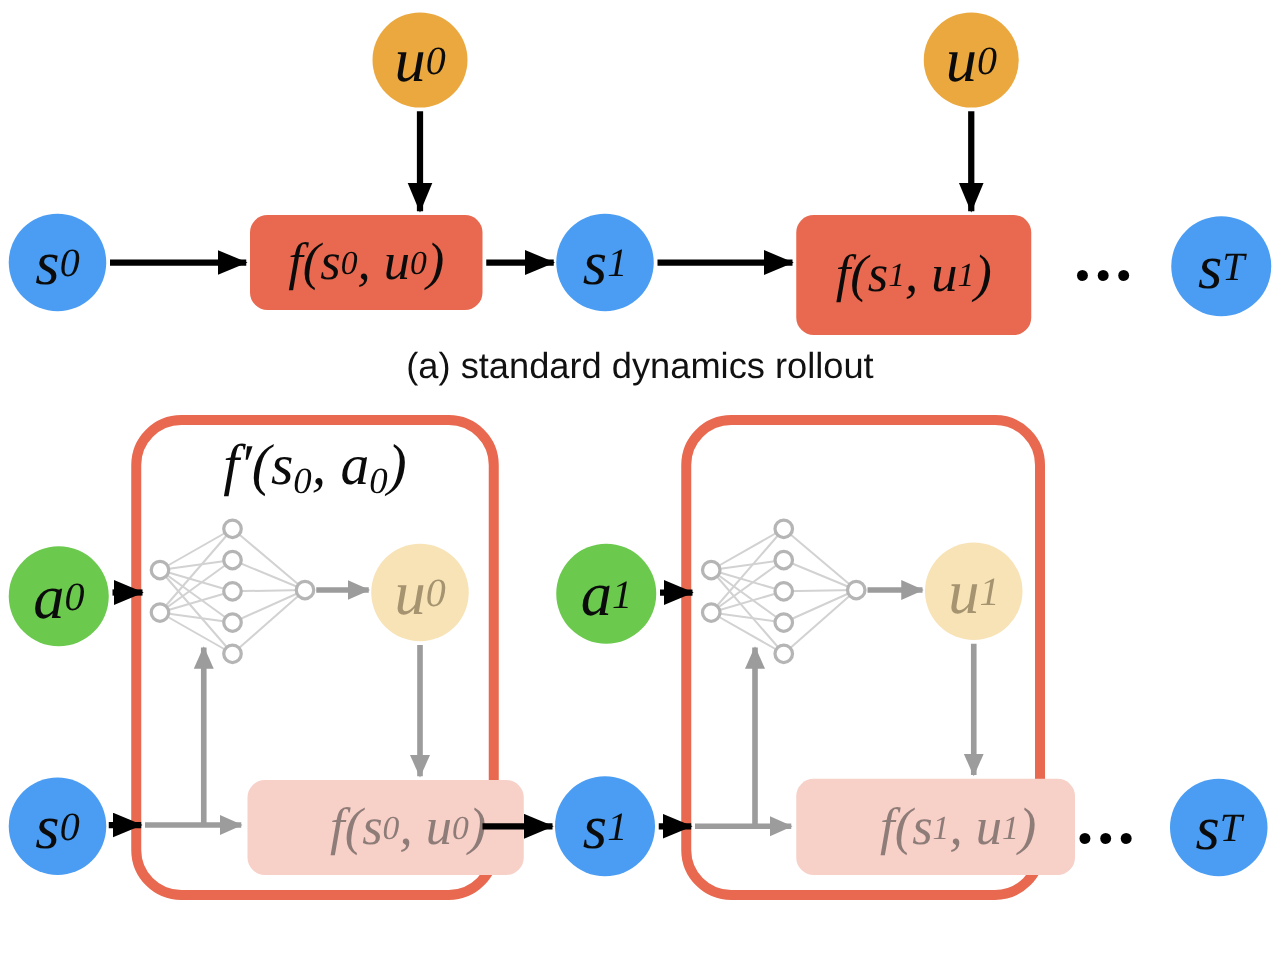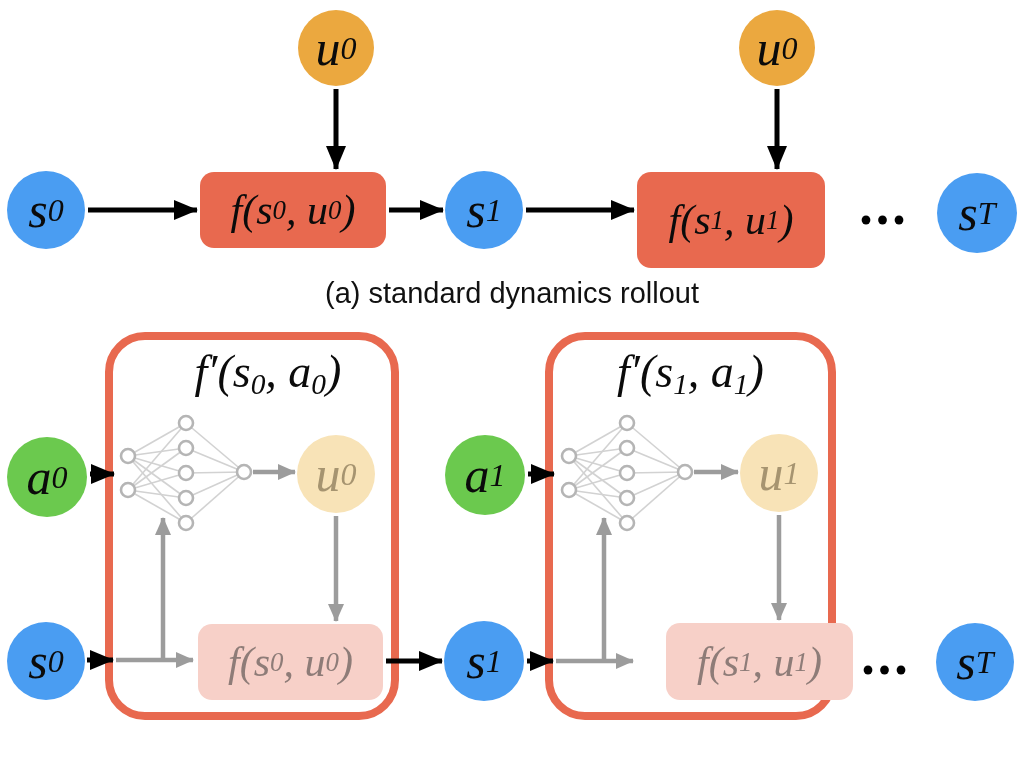--- a/index.html
+++ b/index.html
@@ -9,21 +9,21 @@
   
   .circle{position:absolute;border-radius:50%;display:flex;align-items:center;justify-content:center;
           z-index:2;color:#0b0b0b;font:italic 50px "Liberation Serif","DejaVu Serif",serif;}
   .blue{background:var(--state-blue);}
   .orange{background:var(--control-orange);}
   .green{background:var(--action-green);}
   .pale{background:var(--control-faded);color:var(--faded-control-text);}
   .fbox{position:absolute;border-radius:14px;display:flex;align-items:center;justify-content:center;
         z-index:2;background:var(--dynamics-red);color:#0b0b0b;
         font:italic 42px "Liberation Serif","DejaVu Serif",serif;}
-  .fbox.faded{background:var(--dynamics-faded);color:var(--faded-dynamics-text);}
+  .fbox.faded{background:var(--dynamics-faded);color:var(--faded-dynamics-text);padding-left:36px;}
   .module{position:absolute;border:8px solid var(--dynamics-red);border-radius:40px;z-index:1;background:transparent;}
   .module-title{position:absolute;z-index:2;text-align:center;color:#0b0b0b;
         font:italic 46px "Liberation Serif","DejaVu Serif",serif;line-height:52px;}
   sub{font-size:0.64em;vertical-align:-0.24em;line-height:0;}
   .caption{position:absolute;left:0;width:1024px;text-align:center;color:#111;
            font:29px/34px "Liberation Sans",sans-serif;z-index:2;}
   .ellipsis{position:absolute;z-index:2;color:#000;text-align:center;letter-spacing:3px;
             font:700 54px/54px "Liberation Serif","DejaVu Serif",serif;font-style:normal;}
   
   #wires{position:absolute;inset:0;z-index:3;pointer-events:none;}
@@ -46,33 +46,32 @@
     <div class="circle blue" style="left:445px;top:171px;width:78px;height:78px;">s<sub>1</sub></div>
     <div class="circle orange" style="left:739px;top:10px;width:76px;height:76px;">u<sub>0</sub></div>
     <div class="fbox" style="left:637px;top:172px;width:188px;height:96px;">f(s<sub>1</sub>, u<sub>1</sub>)</div>
     <div class="ellipsis" style="left:846px;top:179px;width:76px;">...</div>
     <div class="circle blue" style="left:937px;top:173px;width:80px;height:80px;">s<sub>T</sub></div>
     <div class="caption" style="top:264px;margin-top:12px;">(a) standard dynamics rollout</div>
   </div>
 
   <div class="layer">
     <div class="module" style="left:105px;top:332px;width:278px;height:372px;"></div>
-    <div class="module-title" style="left:105px;top:346px;width:294px;padding-left:16px;">f′(s<sub>0</sub>, a<sub>0</sub>)</div>
+    <div class="module-title" style="left:105px;top:346px;width:294px;">f′(s<sub>0</sub>, a<sub>0</sub>)</div>
     <div class="circle green" style="left:7px;top:437px;width:80px;height:80px;">a<sub>0</sub></div>
     <div class="circle blue" style="left:7px;top:622px;width:78px;height:78px;">s<sub>0</sub></div>
     <div class="circle pale" style="left:297px;top:435px;width:78px;height:78px;">u<sub>0</sub></div>
     <div class="fbox faded" style="left:198px;top:624px;width:185px;height:76px;">f(s<sub>0</sub>, u<sub>0</sub>)</div>
 
     <div class="circle green" style="left:445px;top:435px;width:80px;height:80px;">a<sub>1</sub></div>
     <div class="circle blue" style="left:444px;top:621px;width:80px;height:80px;">s<sub>1</sub></div>
 
     <div class="module" style="left:545px;top:332px;width:275px;height:372px;"></div>
-    <div class="module-title" style="left:545px;top:346px;width:291px;">f′(s<sub>1</sub>, a<sub>1</sub>)</div>
     <div class="circle pale" style="left:740px;top:434px;width:78px;height:78px;">u<sub>1</sub></div>
-    <div class="fbox faded" style="left:637px;top:623px;width:187px;height:77px;margin-left:29px;">f(s<sub>1</sub>, u<sub>1</sub>)</div>
+    <div class="fbox faded" style="left:637px;top:623px;width:187px;height:77px;">f(s<sub>1</sub>, u<sub>1</sub>)</div>
 
     <div class="ellipsis" style="left:848px;top:629px;width:76px;">...</div>
     <div class="circle blue" style="left:936px;top:623px;width:78px;height:78px;">s<sub>T</sub></div>
   </div>
 
   <svg id="wires" width="1024" height="768" viewBox="0 0 1024 768">
     <defs>
       <marker id="ah-black" markerUnits="userSpaceOnUse" markerWidth="26" markerHeight="22" refX="23" refY="10" orient="auto">
           <path d="M0,0 L24,10 L0,20 Z"></path>
         </marker>

